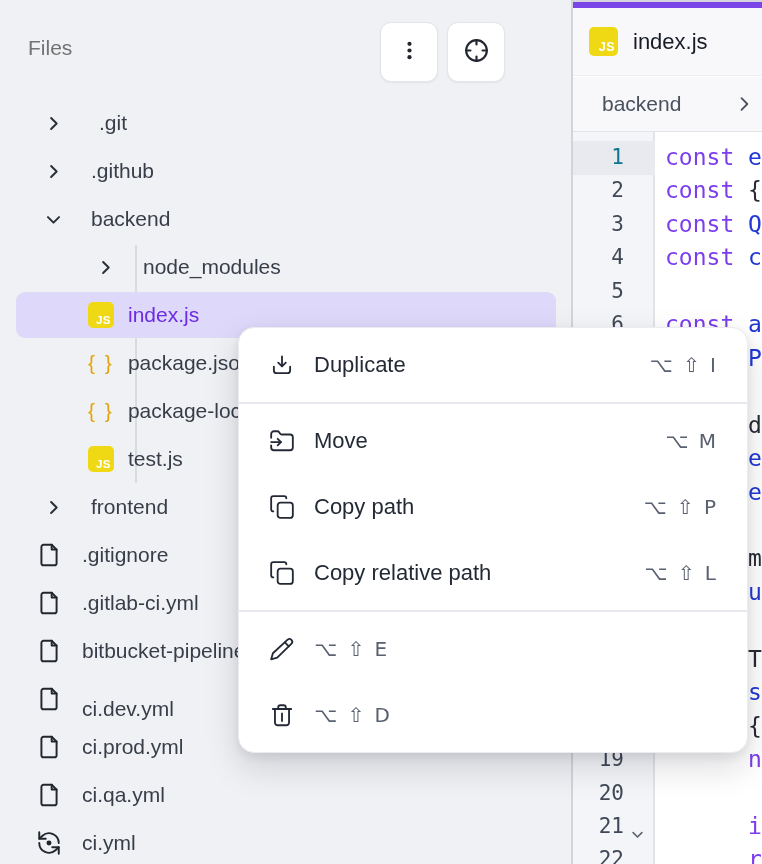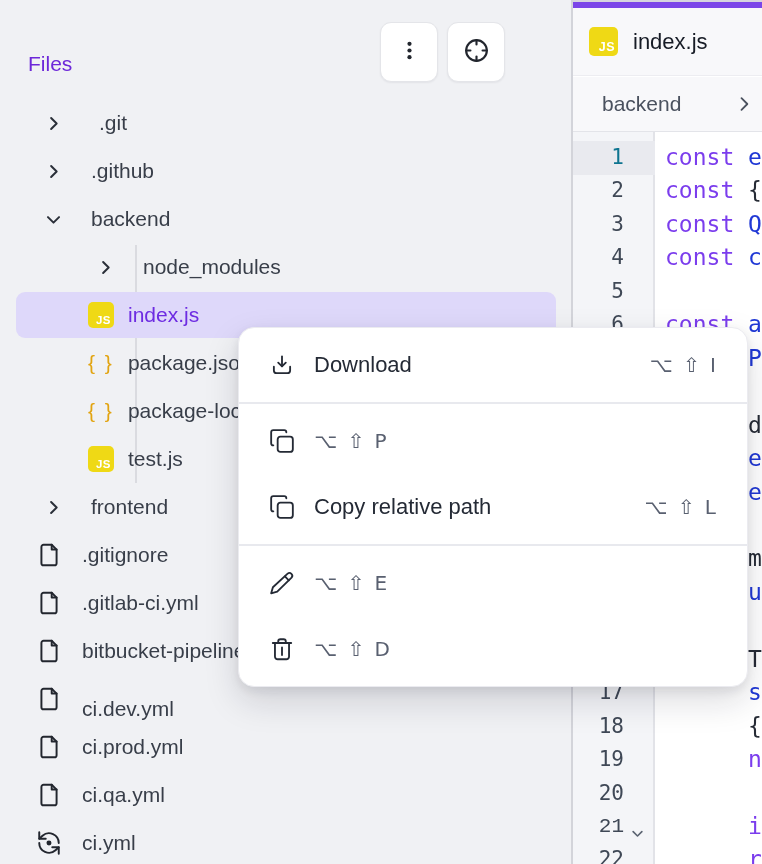--- a/index.html
+++ b/index.html
@@ -3,21 +3,21 @@
 <meta charset="utf-8">
 <style>
   * { margin:0; padding:0; box-sizing:border-box; }
   html,body { width:762px; height:864px; overflow:hidden; }
   body { font-family:"Liberation Sans", sans-serif; background:#fff; }
   .screen { position:relative; width:762px; height:864px; overflow:hidden; background:#fff; }
 
   
   .sidebar { position:absolute; left:0; top:0; width:571px; height:864px; background:#f0f1f4; z-index:1; }
   .panel-header { position:absolute; left:0; top:0; width:100%; height:96px; }
-  .panel-title { position:absolute; left:28px; top:52px; font-size:21px; color:#6d28d9; }
+  .panel-title { position:absolute; left:28px; top:36px; font-size:21px; color:#737373; }
   .hdr-btns { position:absolute; right:66px; top:22px; display:flex; gap:9px; }
   .icon-btn { width:58px; height:60px; background:#fff; border:1px solid #e4e5e9; border-radius:11px;
               display:flex; align-items:center; justify-content:center; cursor:pointer;
               box-shadow:0 1px 2px rgba(20,20,40,.06); }
   .guide-line { position:absolute; left:135px; top:245px; width:2px; height:238px; background:#dadbe0; }
   .tree { position:absolute; left:0; top:99px; width:100%; }
   .tree-row { height:48px; display:flex; align-items:center; position:relative; cursor:pointer; }
   .tree-row .rowbg { position:absolute; left:16px; right:15px; top:1px; bottom:1px; border-radius:9px; }
   .tree-row.selected .rowbg { background:#ded8fa; }
   .tree-row .ticon { display:flex; align-items:center; justify-content:center; flex:0 0 auto; position:relative; }
@@ -276,21 +276,21 @@
             <div class="gutter-row" style="top: 343.5px;">11</div>
             <div class="gutter-row" style="top: 376.95px;">12</div>
             <div class="gutter-row" style="top: 410.4px;">13</div>
             <div class="gutter-row" style="top: 443.85px;">14</div>
             <div class="gutter-row" style="top: 477.3px;">15</div>
             <div class="gutter-row" style="top: 510.75px;">16</div>
             <div class="gutter-row" style="top: 544.2px;">17</div>
             <div class="gutter-row" style="top: 577.65px;">18</div>
             <div class="gutter-row" style="top: 611.1px;">19</div>
             <div class="gutter-row" style="top: 644.55px;">20</div>
-            <div class="gutter-row" style="top: 678px; font-family: Liberation Mono, monospace;">21<span class="fold-chev"><svg width="15" height="15" viewBox="0 0 24 24" fill="none" stroke="#5b6472" stroke-width="2.6" stroke-linecap="round" stroke-linejoin="round">
+            <div class="gutter-row" style="top: 678px;">21<span class="fold-chev"><svg width="15" height="15" viewBox="0 0 24 24" fill="none" stroke="#5b6472" stroke-width="2.6" stroke-linecap="round" stroke-linejoin="round">
                   <path d="m5 9 7 7 7-7"></path>
                 </svg></span></div>
             <div class="gutter-row" style="top: 711.45px;">22</div>
           </div>
       </div>
       <div class="code-pane" id="code-rows">
           <div class="code-row" style="top: 9px;"><span class="tk-kw">const </span><span class="tk-id">express</span></div>
           <div class="code-row" style="top: 42.45px;"><span class="tk-kw">const </span><span class="tk-pn">{ </span></div>
           <div class="code-row" style="top: 75.9px;"><span class="tk-kw">const </span><span class="tk-id">Queue</span></div>
           <div class="code-row" style="top: 109.35px;"><span class="tk-kw">const </span><span class="tk-id">cors</span></div>
@@ -318,31 +318,43 @@
 
   <div class="context-menu" id="context-menu">
       <div class="menu-item">
         <span class="micon">
           <svg width="26" height="26" viewBox="0 0 24 24" fill="none" stroke="#242a35" stroke-width="1.7" stroke-linecap="round" stroke-linejoin="round">
             <path d="M4.5 13.5v3.5A2.5 2.5 0 0 0 7 19.5h10a2.5 2.5 0 0 0 2.5-2.5v-3.5"></path>
             <path d="M12 4v9"></path>
             <path d="m8.5 9.8 3.5 3.5 3.5-3.5"></path>
           </svg>
         </span>
-        <span class="menu-label">Download</span>
+        <span class="menu-label">Duplicate</span>
         <span class="menu-shortcut">⌥ ⇧ I</span>
       </div>
       <div class="menu-sep"></div>
+      <div class="menu-item">
+        <span class="micon">
+          <svg width="26" height="26" viewBox="0 0 24 24" fill="none" stroke="#242a35" stroke-width="1.7" stroke-linecap="round" stroke-linejoin="round">
+            <path d="M2 9V5.5A2.5 2.5 0 0 1 4.5 3h3.2a2 2 0 0 1 1.7.95l.74 1.1a2 2 0 0 0 1.66.95h7.7A2.5 2.5 0 0 1 22 8.5V18a2.5 2.5 0 0 1-2.5 2.5h-15A2.5 2.5 0 0 1 2 18v-2"></path>
+            <path d="M2 13h9"></path>
+            <path d="m8 16 3-3-3-3"></path>
+          </svg>
+        </span>
+        <span class="menu-label">Move</span>
+        <span class="menu-shortcut">⌥ M</span>
+      </div>
       <div class="menu-item">
         <span class="micon">
           <svg width="26" height="26" viewBox="0 0 24 24" fill="none" stroke="#242a35" stroke-width="1.7" stroke-linecap="round" stroke-linejoin="round">
             <rect x="8" y="8" width="14" height="14" rx="2.5"></rect>
             <path d="M4 16c-1.1 0-2-.9-2-2V4c0-1.1.9-2 2-2h10c1.1 0 2 .9 2 2"></path>
           </svg>
         </span>
+        <span class="menu-label">Copy path</span>
         <span class="menu-shortcut">⌥ ⇧ P</span>
       </div>
       <div class="menu-item">
         <span class="micon">
           <svg width="26" height="26" viewBox="0 0 24 24" fill="none" stroke="#242a35" stroke-width="1.7" stroke-linecap="round" stroke-linejoin="round">
             <rect x="8" y="8" width="14" height="14" rx="2.5"></rect>
             <path d="M4 16c-1.1 0-2-.9-2-2V4c0-1.1.9-2 2-2h10c1.1 0 2 .9 2 2"></path>
           </svg>
         </span>
         <span class="menu-label">Copy relative path</span>

